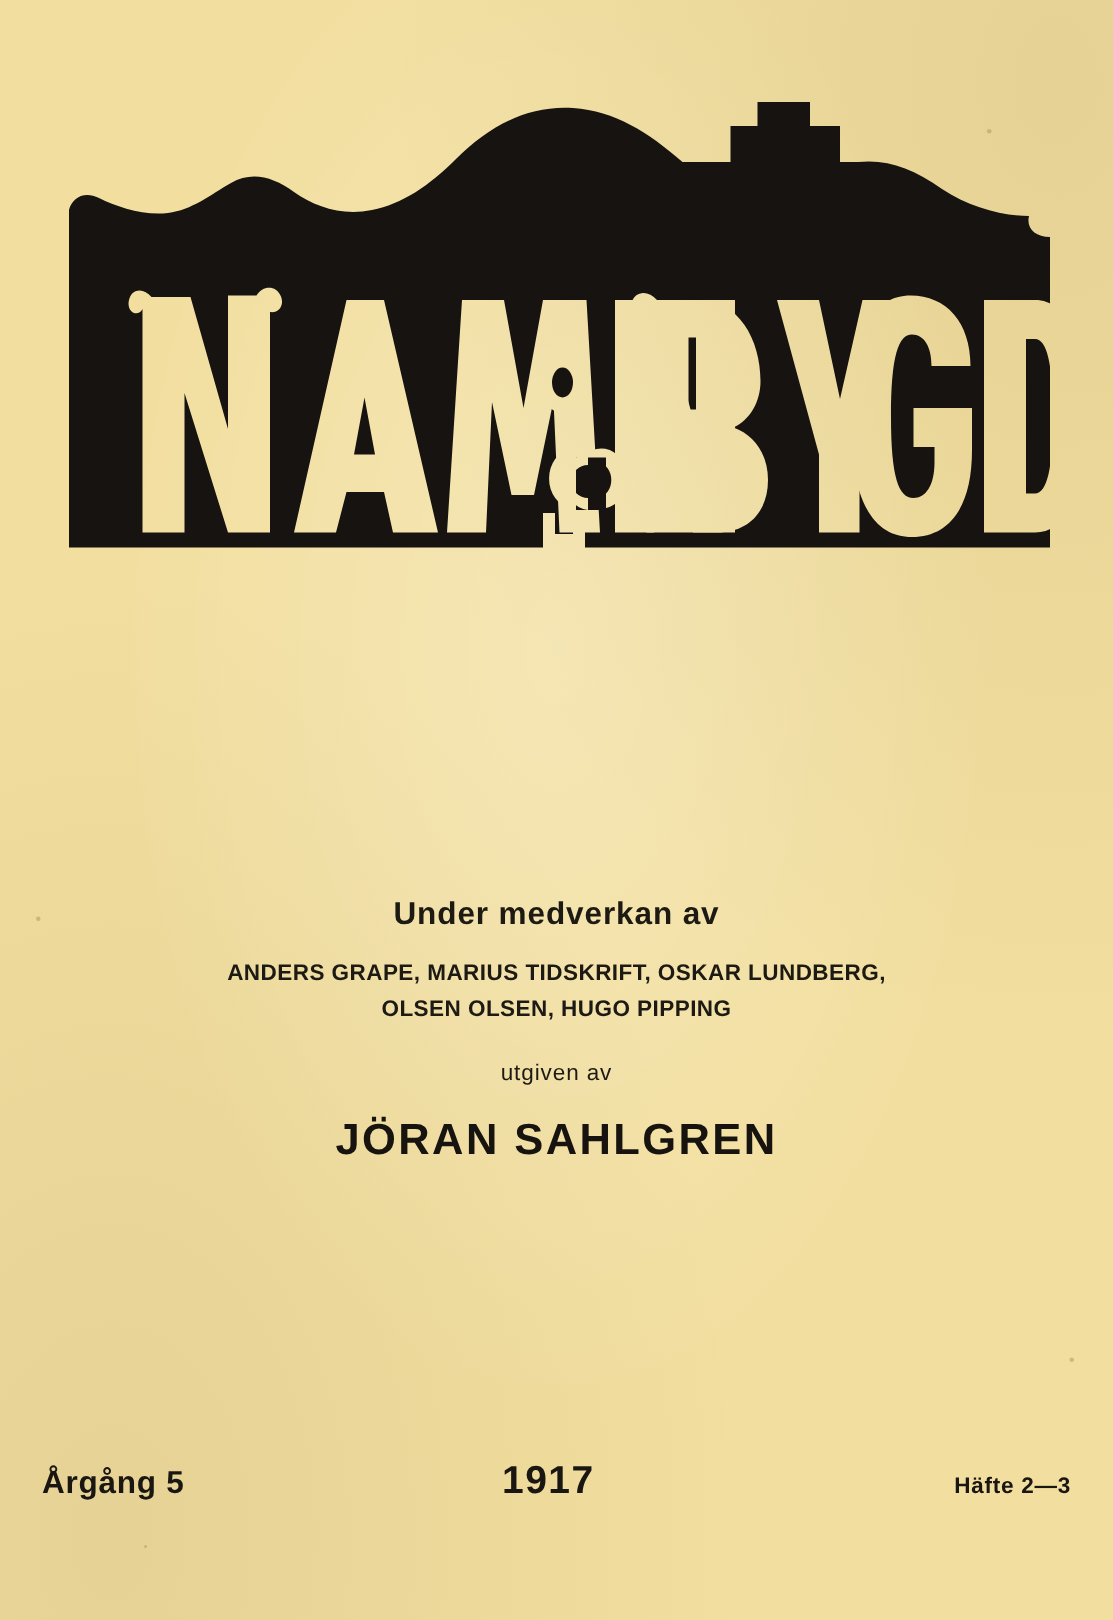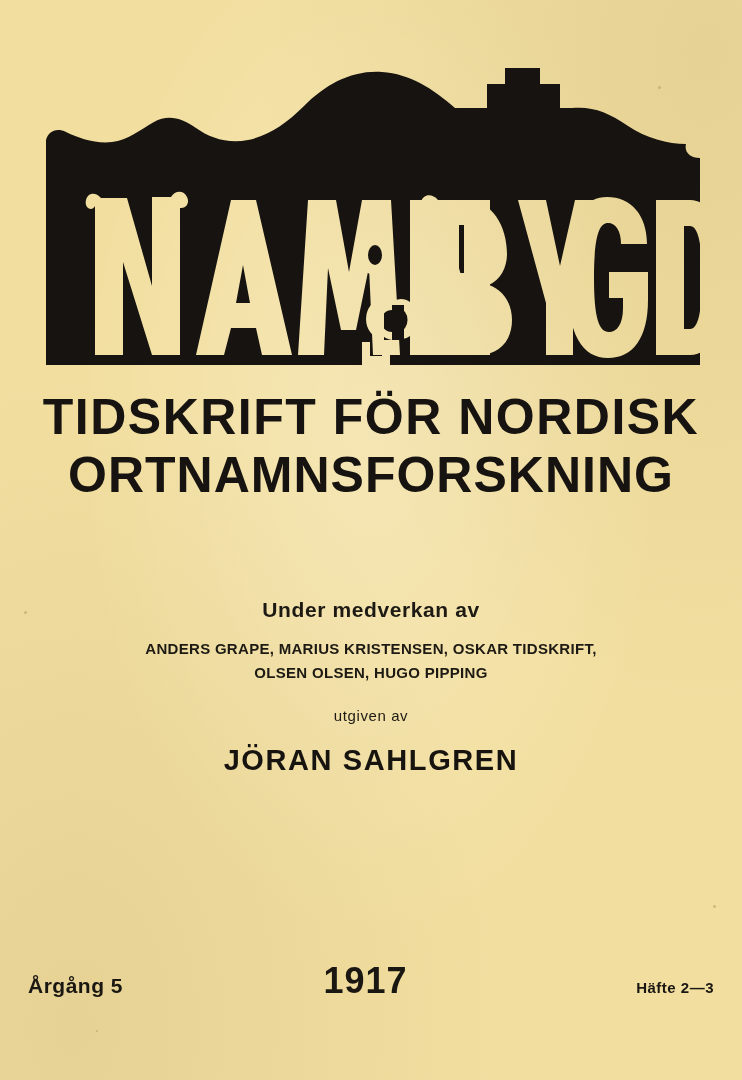--- a/index.html
+++ b/index.html
@@ -101,21 +101,21 @@
     justify-content: space-between;
     padding: 0 28px;
     box-sizing: border-box;
   }
   .footer .vol {
     font-size: 21px;
     font-weight: 700;
     letter-spacing: 0.5px;
   }
   .footer .year {
-    font-size: 36px;
+    font-size: 26px;
     font-weight: 700;
     letter-spacing: 1px;
     position: relative;
     left: -14px;
   }
   .footer .issue {
     font-size: 15px;
     font-weight: 700;
     letter-spacing: 0.5px;
   }
@@ -222,32 +222,24 @@
           C182,78 168,74 154,82
           C140,90 128,100 112,102
           C96,104 78,98 66,92
           C56,87 48,92 46,100 Z" fill="#161310"></path>
       </g>
 
       <text x="640" y="344" font-family="'Liberation Sans', sans-serif" font-size="13" font-weight="700" fill="#161310" letter-spacing="1">E U -13</text>
     </svg>
   </div>
 
-  <div class="subtitle">
-    <svg width="700" height="150" viewBox="0 0 700 150" xmlns="http://www.w3.org/2000/svg">
-      <g fill="#161310" font-family="'Liberation Sans', sans-serif" font-weight="700">
-        <text id="sub1" x="350" y="56" text-anchor="middle" font-size="50" letter-spacing="1.5">TIDSKRIFT FÖR NORDISK</text>
-        <text id="sub2" x="350" y="114" text-anchor="middle" font-size="50" letter-spacing="1">ORTNAMNSFORSKNING</text>
-      </g>
-    </svg>
-  </div>
 
   <div class="credits">
     <p class="line-small">Under medverkan av</p>
-    <p class="line-names">ANDERS GRAPE, MARIUS KRISTENSEN, OSKAR TIDSKRIFT,</p>
+    <p class="line-names">ANDERS GRAPE, MARIUS TIDSKRIFT, OSKAR LUNDBERG,</p>
     <p class="line-names second">OLSEN OLSEN, HUGO PIPPING</p>
     <p class="line-utgiven">utgiven av</p>
     <p class="line-editor">JÖRAN SAHLGREN</p>
   </div>
 
   <div class="footer">
     <span class="vol">Årgång 5</span>
     <span class="year">1917</span>
     <span class="issue">Häfte 2—3</span>
   </div>

